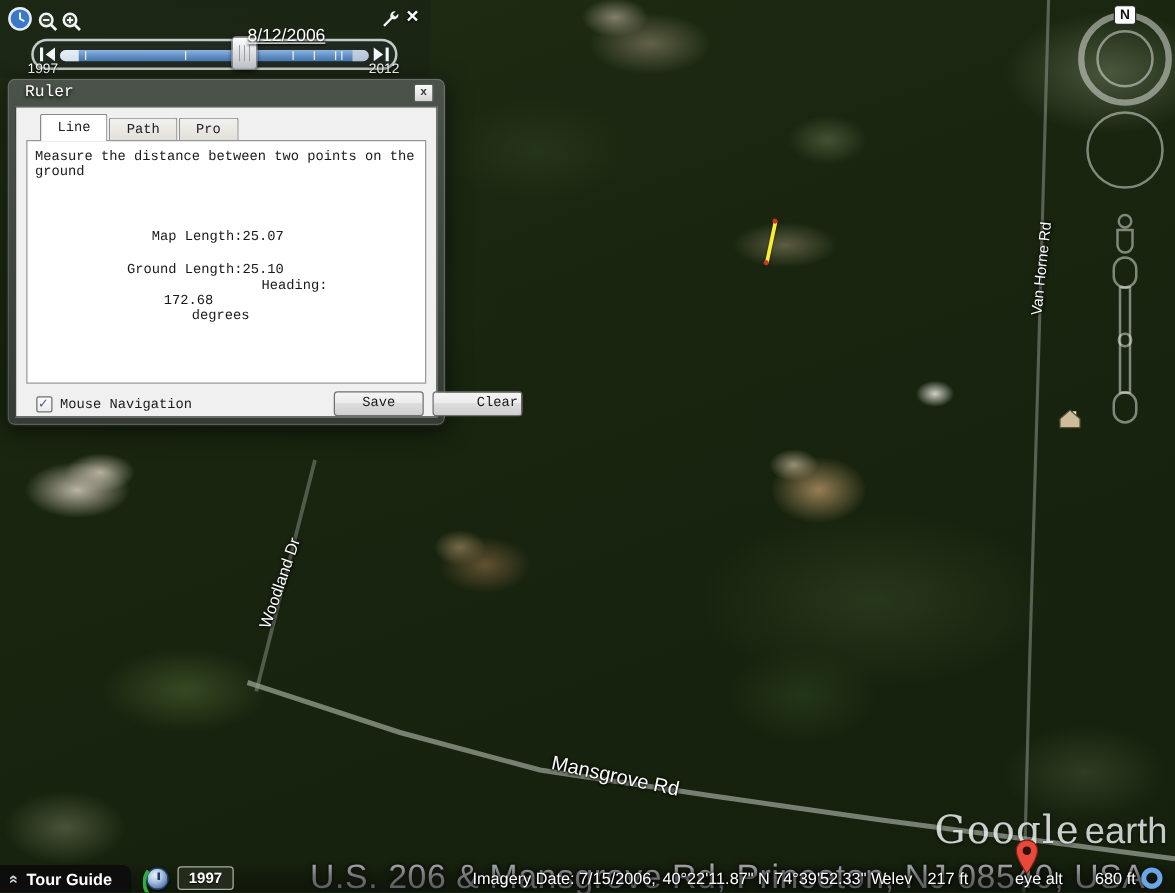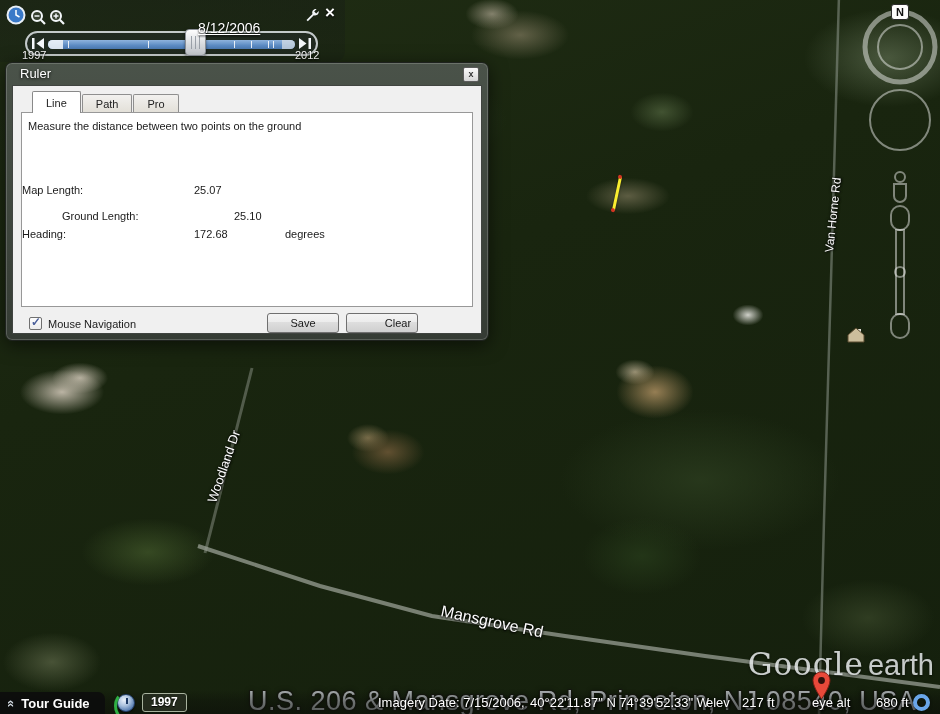--- a/index.html
+++ b/index.html
@@ -81,41 +81,41 @@
     background:linear-gradient(#fefefe,#d6d9dd 60%, #c4c8cd); border:1px solid #8a8f96; border-radius:4px;
     box-shadow:0 1px 3px rgba(0,0,0,.5); z-index:3; }
   #slider-handle::before { content:""; position:absolute; left:5px; right:5px; top:6px; bottom:6px;
     background:repeating-linear-gradient(90deg, #9aa0a8 0 1px, transparent 1px 4px); }
   #tp-date { position:absolute; left:198px; top:20px; font-size:14px; color:#fff;
     text-shadow:0 1px 2px #000; z-index:4;text-decoration:underline; }
   .tp-year { position:absolute; top:49px; font-size:11px; color:#fff; text-shadow:0 1px 2px #000; }
   #tp-year-start { left:22px; } #tp-year-end { left:295px; }
 
   
-  #ruler-dialog { position:absolute; left:5px; top:62px; width:484px; height:279px; z-index:60;
+  #ruler-dialog { position:absolute; left:5px; top:62px; width:352px; height:279px; z-index:60;
     background:linear-gradient(rgba(78,86,78,.92), rgba(56,62,56,.9));
-    border:1px solid #1e221e; border-radius:7px; box-shadow:0 4px 18px rgba(0,0,0,.55), inset 0 0 0 1px rgba(255,255,255,.18); }
+    border:1px solid #1e221e; border-radius:7px; box-shadow:0 4px 18px rgba(0,0,0,.55), inset 0 0 0 1px rgba(255,255,255,.18);font-family:Liberation Mono, monospace; }
   #ruler-title { position:absolute; left:14px; top:3px; font-size:13px; color:#fff; text-shadow:0 1px 3px #000; }
   #ruler-close { position:absolute; right:9px; top:4px; width:16px; height:15px;
     background:linear-gradient(#fbfbfb,#d6d6d6); border:1px solid #5c5c5c; border-radius:2px;
     font-size:9px; font-weight:bold; color:#333; text-align:center; line-height:13px; cursor:pointer; }
   #ruler-client { position:absolute; left:6px; right:6px; top:22px; bottom:6px; background:#f0f0f0;
     border:1px solid #404440; }
   .tabs { position:absolute; left:8px; top:5px; display:flex; align-items:flex-end;padding-left:11px; }
   .tab { height:19px; padding:0 13px; margin-right:1px; font-size:11px; line-height:19px; cursor:pointer;
     background:linear-gradient(#f2f1ef,#e2dfd7); border:1px solid #8f8f8f; border-bottom:none;
     border-radius:2px 2px 0 0; color:#222; }
   .tab.active { height:22px; line-height:22px; background:#fff; position:relative; z-index:2;
     border-color:#898989; }
   #tab-page { position:absolute; left:8px; right:8px; top:26px; height:195px; background:#fff;
     border:1px solid #989898; font-size:11px; color:#1a1a1a; }
   #tab-desc { position:absolute; left:6px; top:7px; }
   .frow { position:absolute; left:0; right:10px; height:21px; display:flex; align-items:center; }
-  #frow-map { top:66px; } #frow-ground { top:92px;padding-left:40px; } #frow-heading { top:110px; }
-  .flabel { width:172px; }
+  #frow-map { top:66px; } #frow-ground { top:92px; } #frow-heading { top:110px;flex-direction:column; }
+  .flabel { width:172px; text-align:right; }
   .fval { width:90px; text-align:left; padding-right:7px; }
   .fsuffix { padding-left:1px; }
   #units-dropdown { width:137px; height:21px; background:linear-gradient(#ffffff,#f0f0f0 60%, #e4e4e4);
     border:1px solid #8a8a8a; border-radius:2px; position:relative; cursor:pointer;
     display:flex; align-items:center; padding-left:5px; }
   #units-dropdown .arrow { position:absolute; right:7px; top:8px; width:0; height:0;
     border-left:4px solid transparent; border-right:4px solid transparent; border-top:5px solid #444; }
   #mouse-nav { position:absolute; left:16px; top:231px; display:flex; align-items:center; font-size:11px;
     color:#1a1a1a; cursor:pointer; }
   #mouse-nav .box { width:13px; height:13px; background:linear-gradient(#fdfdfd,#ececec); border:1px solid #707070;

